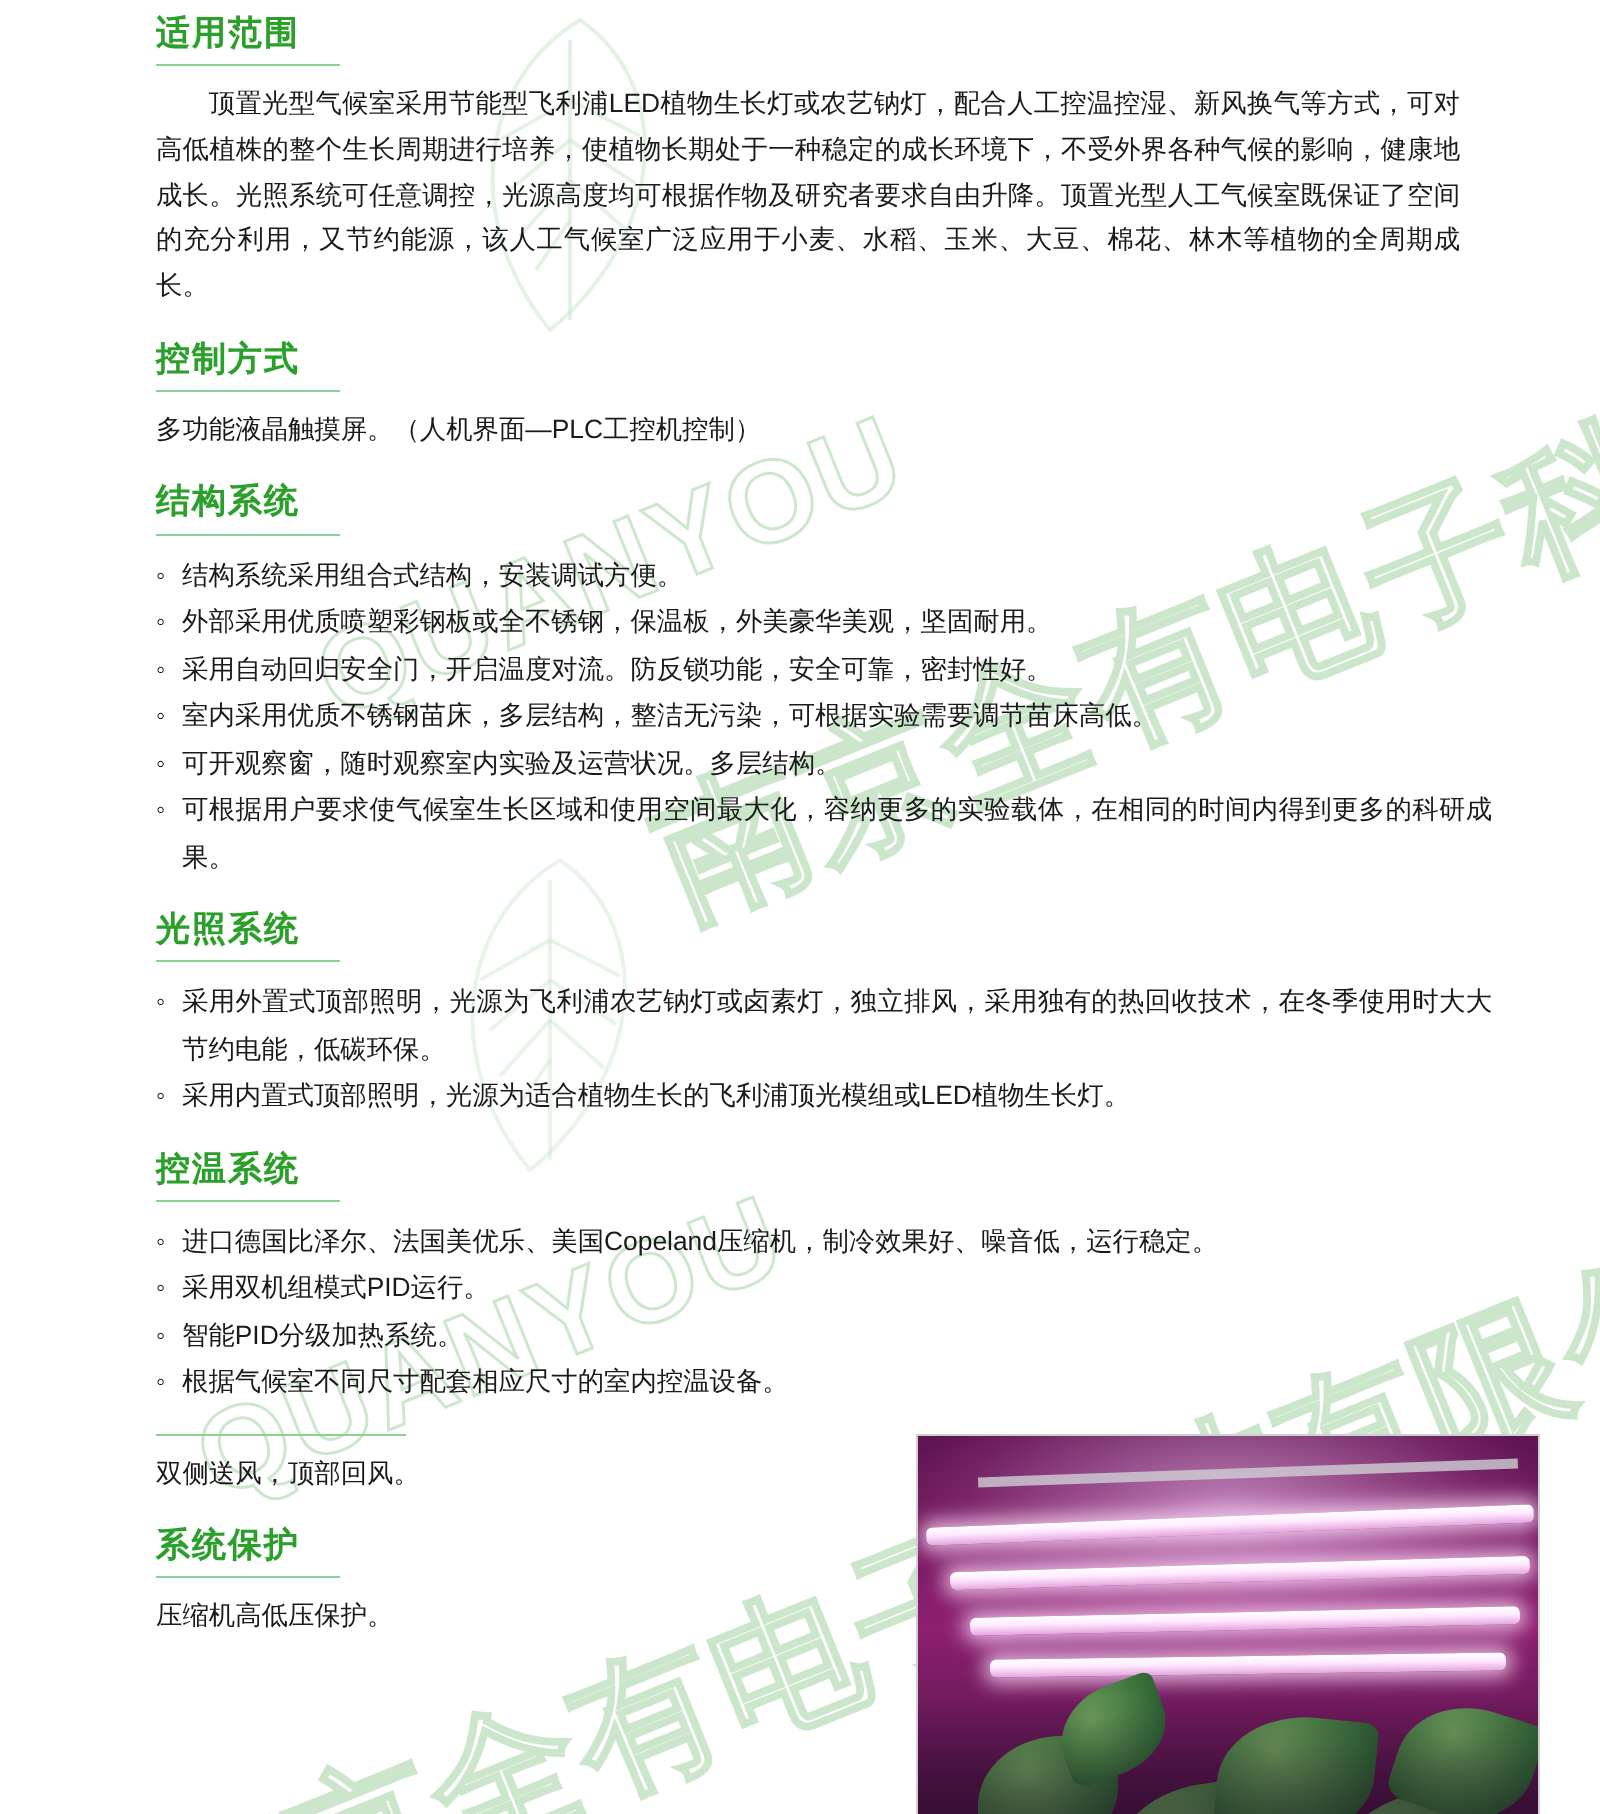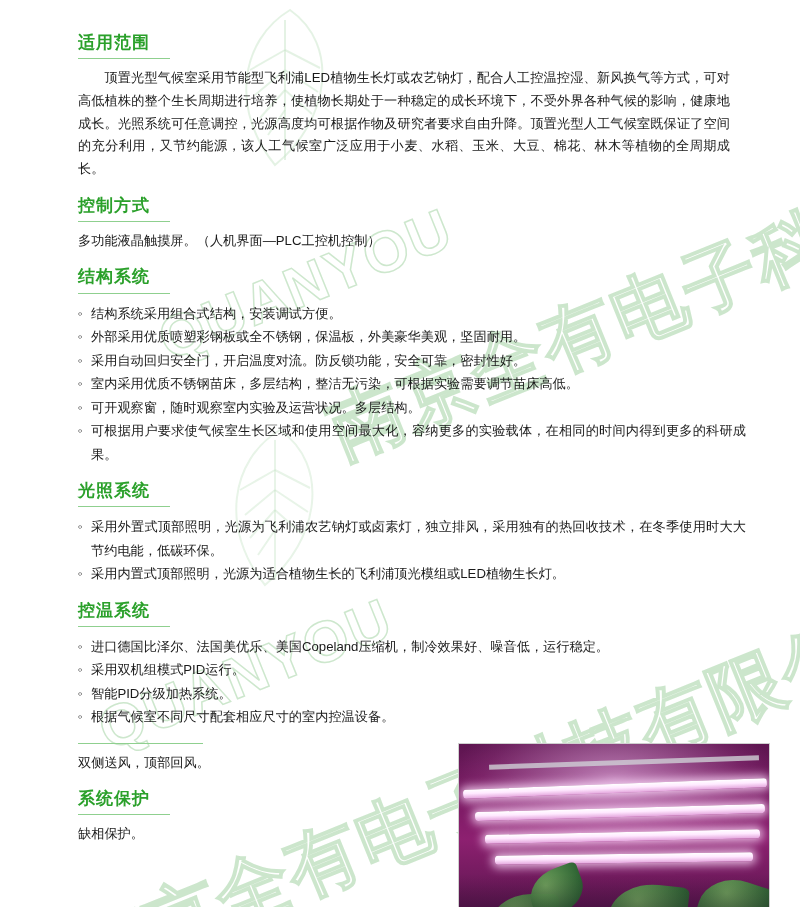--- a/index.html
+++ b/index.html
@@ -64,21 +64,21 @@
     position: absolute;
     opacity: 0.5;
   }
   .wm-leaf-1 { left: 180px; top: 0px; }
   .wm-leaf-2 { left: 170px; top: 420px; }
 
   
   .page {
     position: relative;
     z-index: 2;
-    padding: 32px 54px 0 78px;
+    padding: 6px 54px 0 78px;
     box-sizing: border-box;
   }
 
   .section-title {
     color: #2aa02a;
     font-size: 17px;
     font-weight: bold;
     letter-spacing: 1px;
     margin: 0;
     padding: 0 0 4px 0;
@@ -290,21 +290,21 @@
         <hr class="title-rule rule-long">
         <div class="lines">
           <p class="para">双侧送风，顶部回风。</p>
         </div>
       </div>
 
       <div class="block">
         <h2 class="section-title">系统保护</h2>
         <hr class="title-rule rule-short">
         <div class="lines">
-          <p class="para">缺相保护。</p>
+          <p class="para">压缩机高低压保护。</p>
 
         </div>
       </div>
     </div>
 
   </div>
 
 </div>
 
 </body></html>

